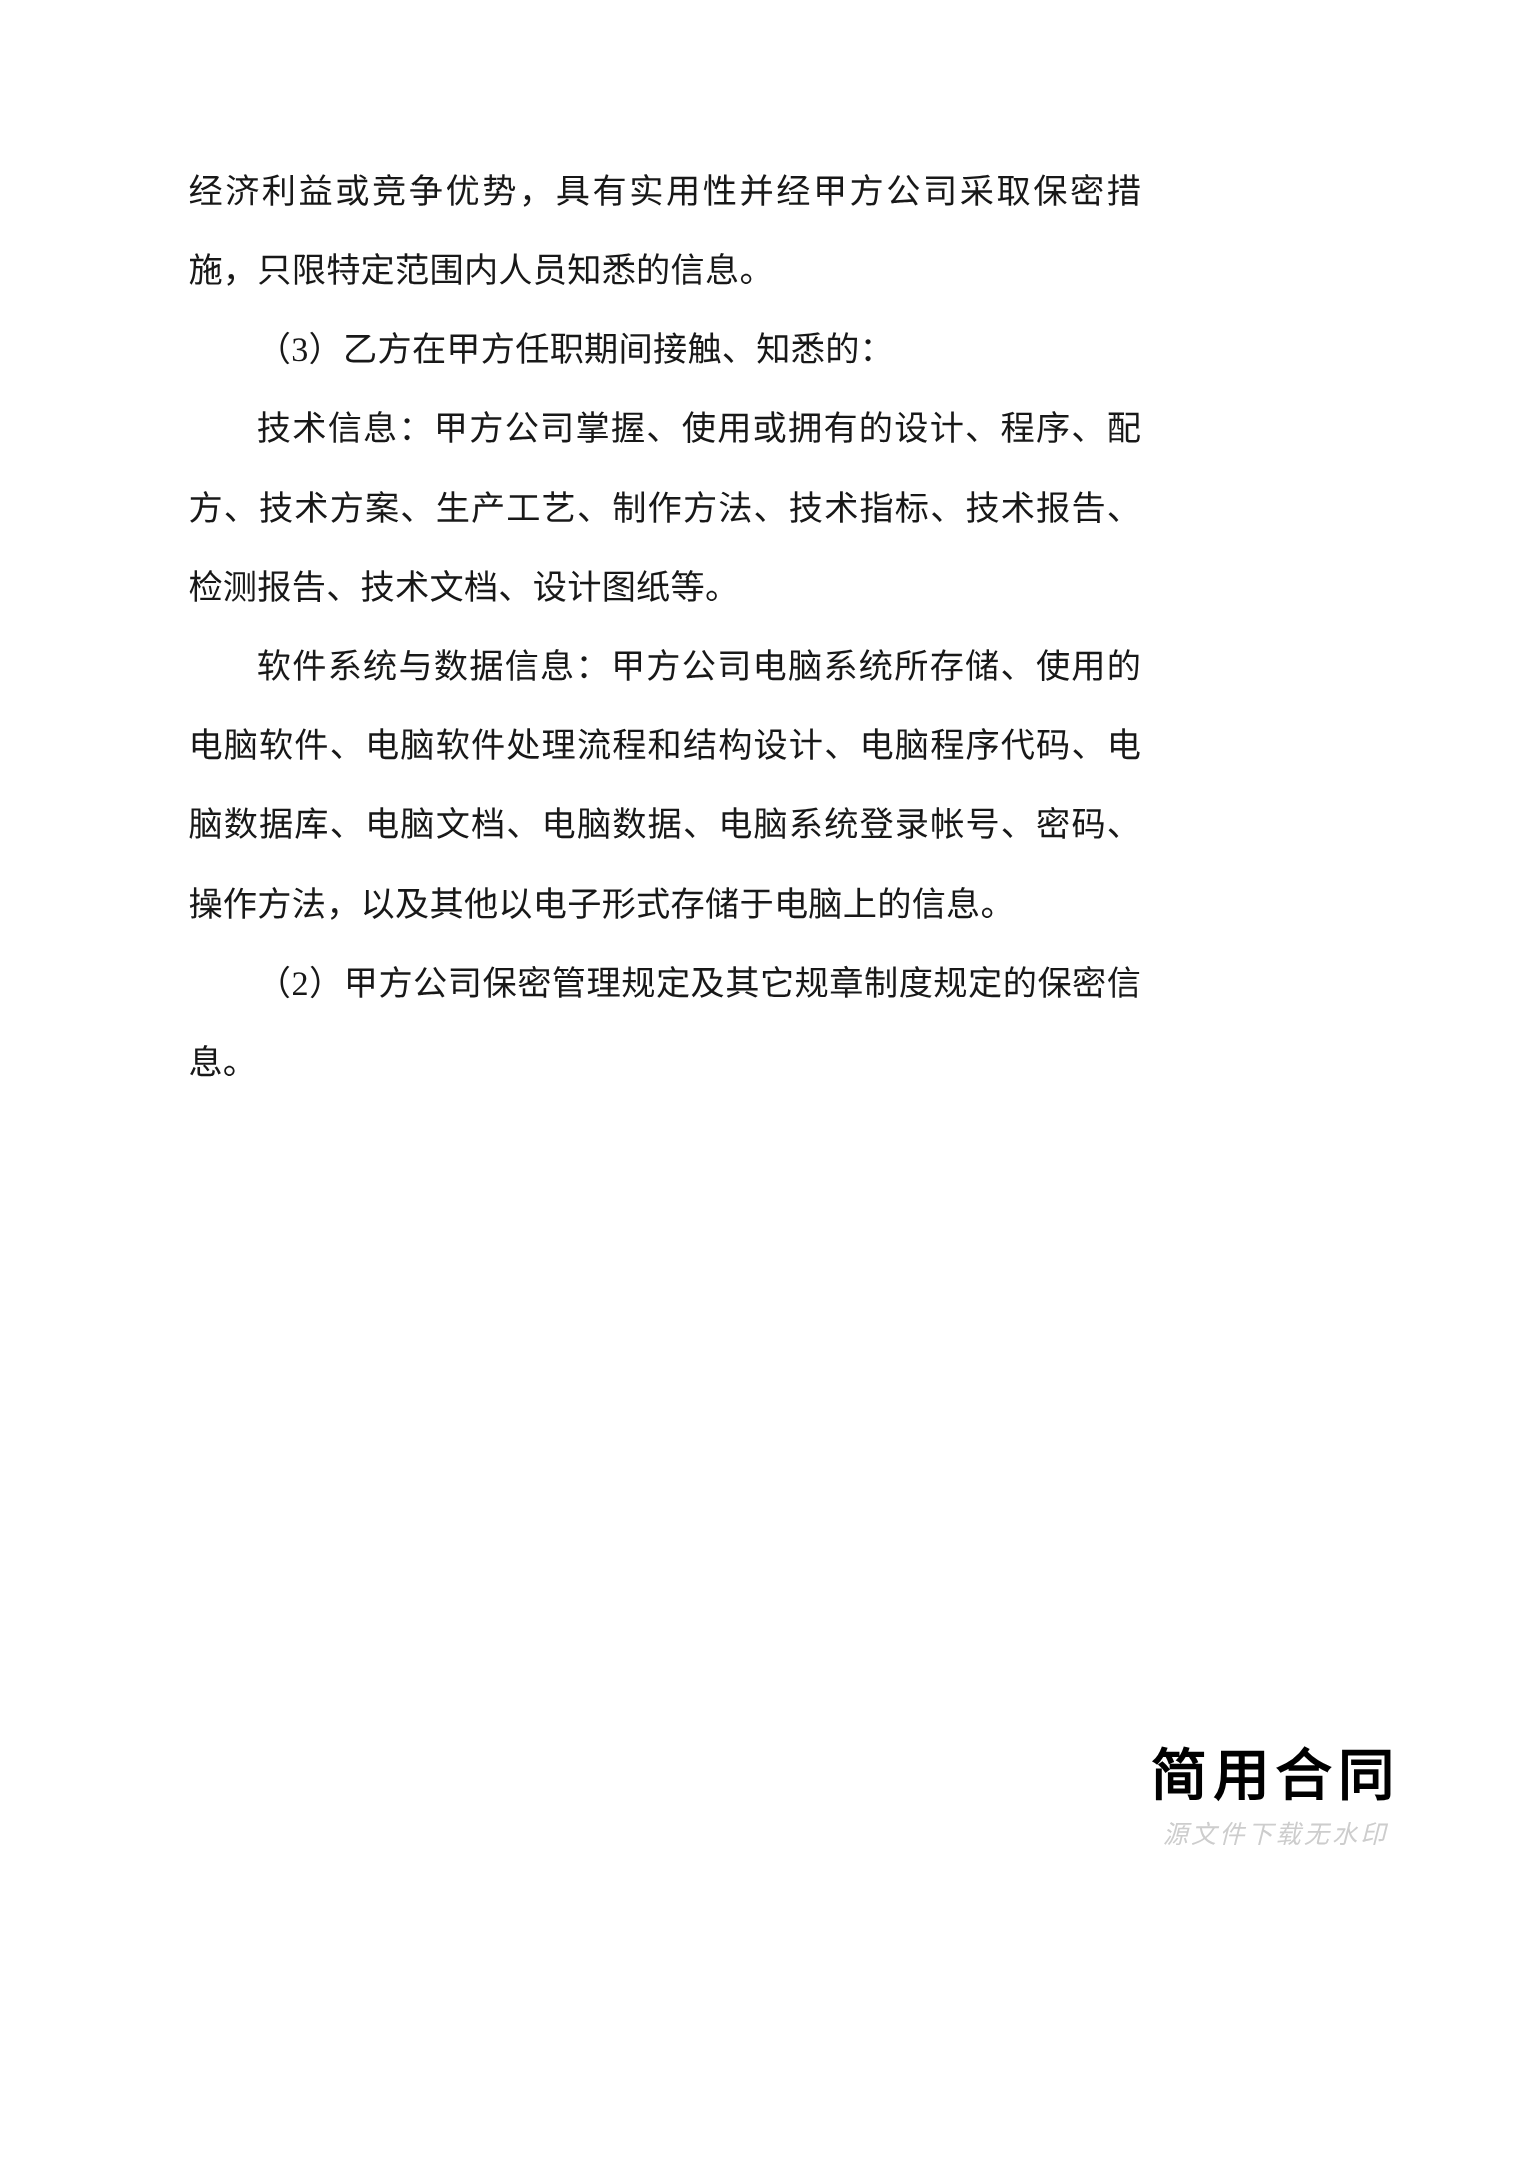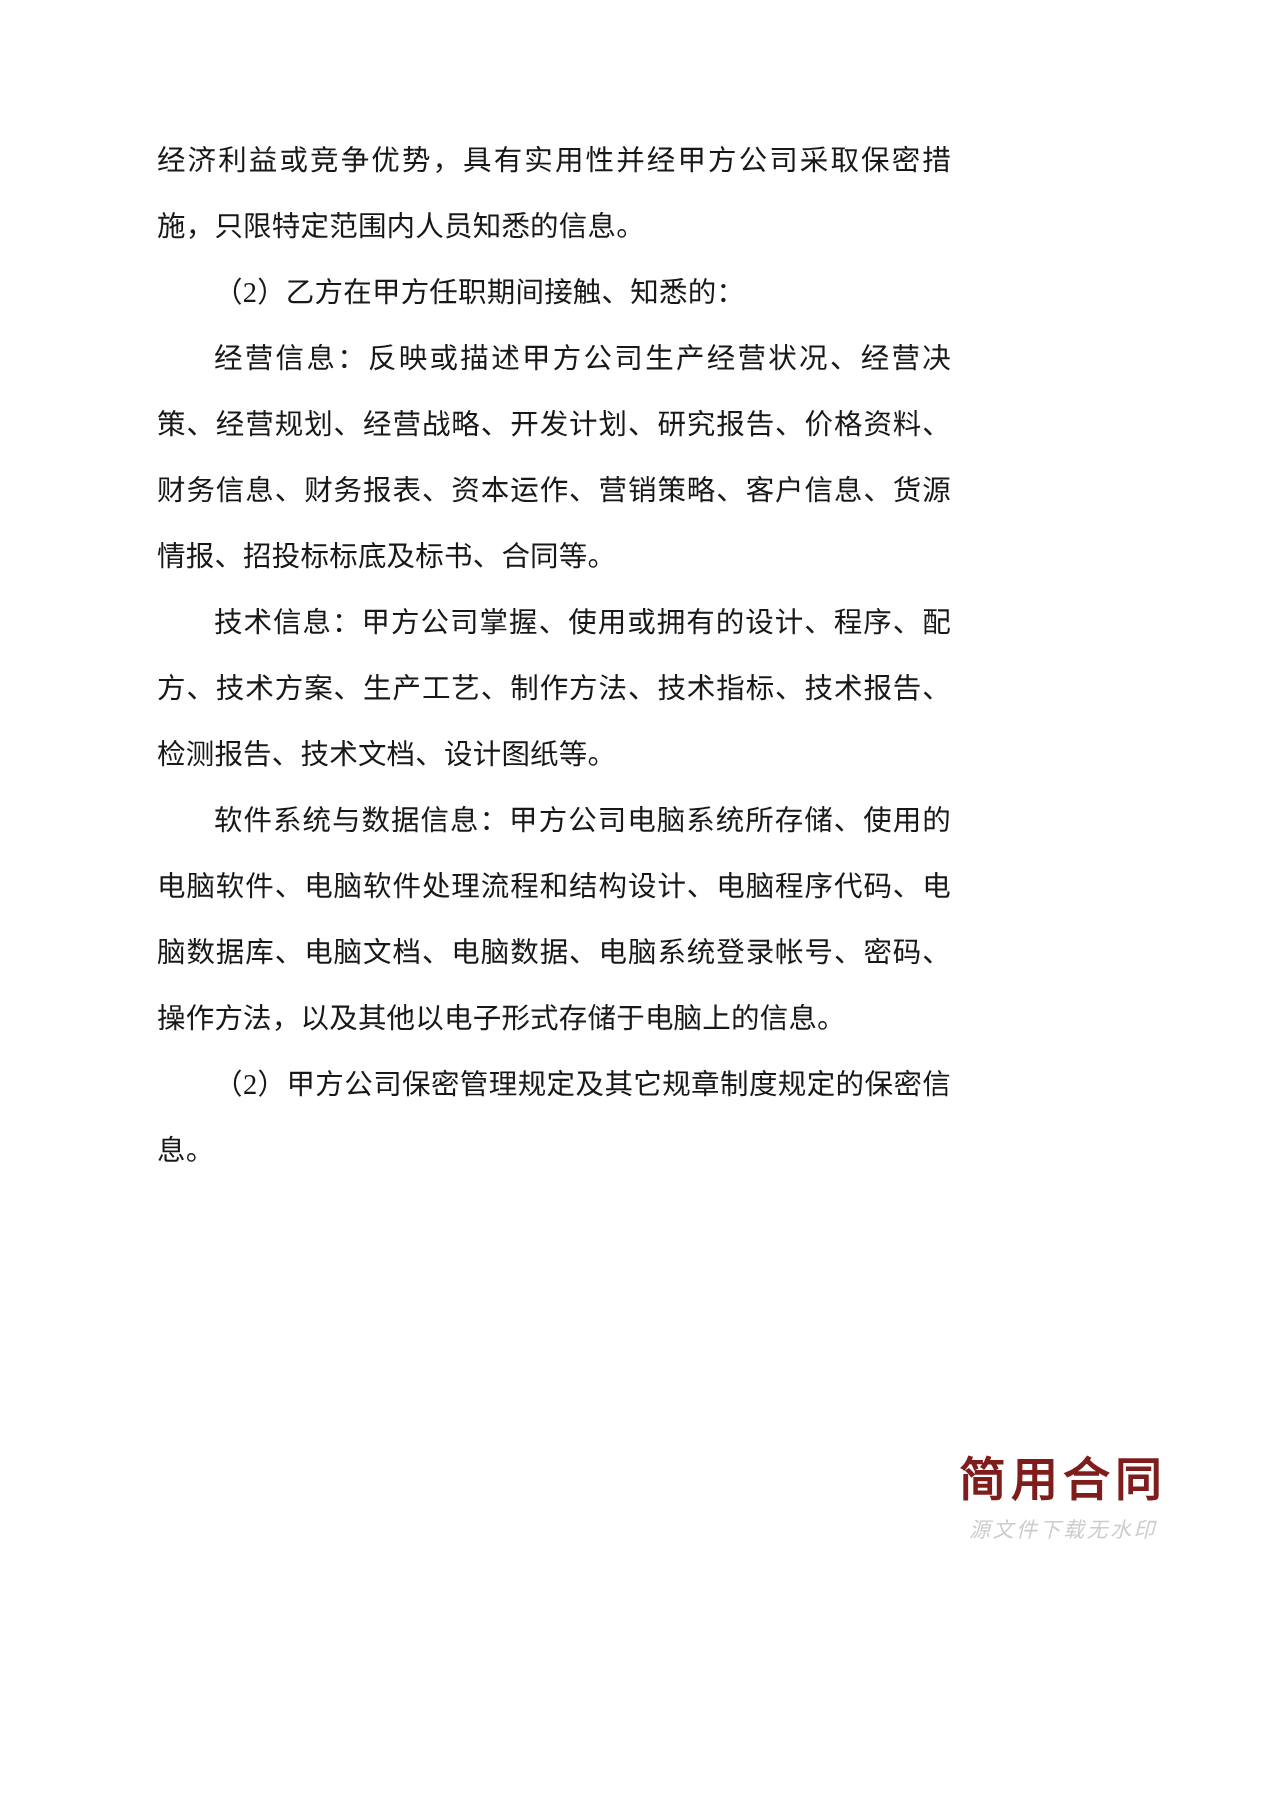--- a/index.html
+++ b/index.html
@@ -58,21 +58,21 @@
     text-align: center;
     pointer-events: none;
     user-select: none;
   }
 
   .watermark-main {
     font-family: "Liberation Sans", "DejaVu Sans", sans-serif;
     font-size: 47px;
     font-weight: 700;
     letter-spacing: 5px;
-    color: #7f1d1d;
+    color: #000000;
     line-height: 1.18;
     white-space: nowrap;
     text-align: center;
   }
 
   .watermark-sub {
     margin-top: 9px;
     font-family: "Liberation Sans", "DejaVu Sans", sans-serif;
     font-size: 21px;
     font-weight: 400;
@@ -86,23 +86,22 @@
 </head>
 <body>
 
 <div class="page">
 
   <div class="doc-body">
 
     <p class="para noindent">经济利益或竞争优势，具有实用性并经甲方公司采取保密措施，只限特定范围内人员知悉的信息。</p>
 
 
-    <p class="para indent">（2）乙方在甲方任职期间接触、知悉的：</p>
+    <p class="para indent">（3）乙方在甲方任职期间接触、知悉的：</p>
 
-    <p class="para indent">经营信息：反映或描述甲方公司生产经营状况、经营决策、经营规划、经营战略、开发计划、研究报告、价格资料、财务信息、财务报表、资本运作、营销策略、客户信息、货源情报、招投标标底及标书、合同等。</p>
 
     <p class="para indent">技术信息：甲方公司掌握、使用或拥有的设计、程序、配方、技术方案、生产工艺、制作方法、技术指标、技术报告、检测报告、技术文档、设计图纸等。</p>
 
 
     <p class="para indent">软件系统与数据信息：甲方公司电脑系统所存储、使用的电脑软件、电脑软件处理流程和结构设计、电脑程序代码、电脑数据库、电脑文档、电脑数据、电脑系统登录帐号、密码、操作方法，以及其他以电子形式存储于电脑上的信息。</p>
 
     <p class="para indent">（2）甲方公司保密管理规定及其它规章制度规定的保密信息。</p>
 
 
   </div>

